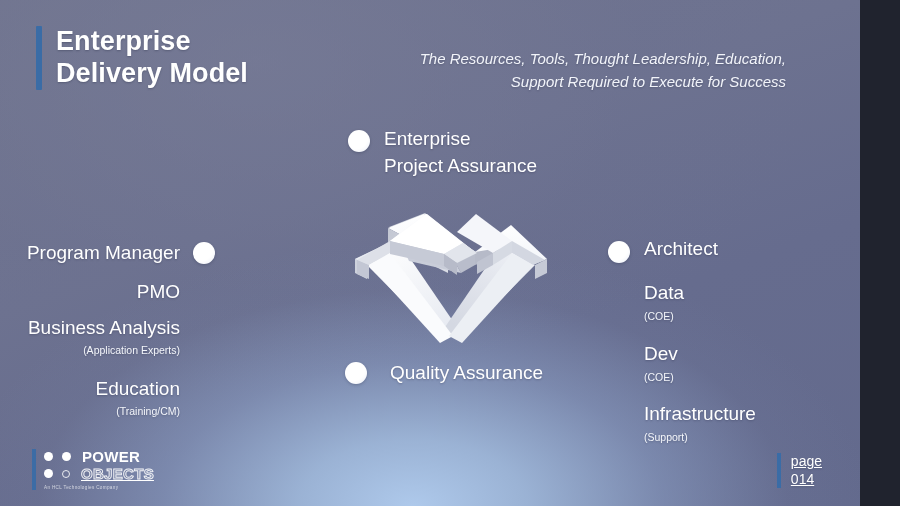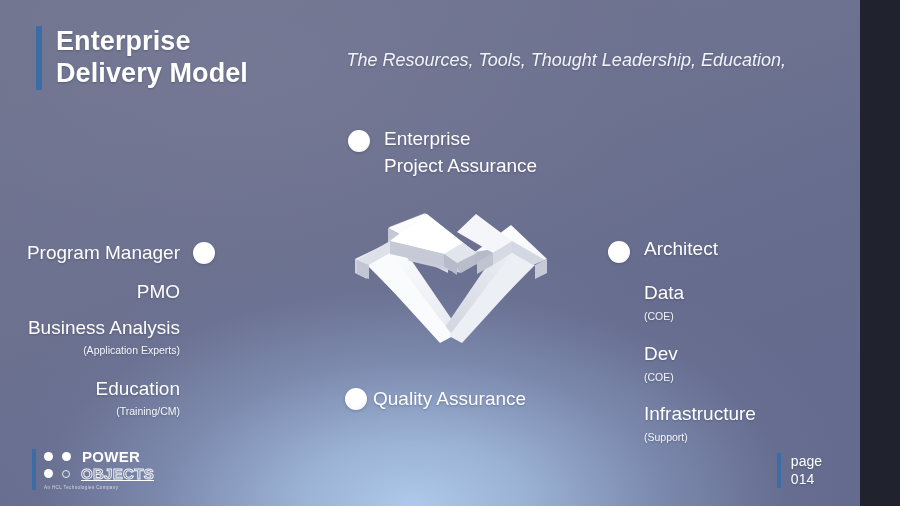--- a/index.html
+++ b/index.html
@@ -52,21 +52,21 @@
     color: #ffffff;
     text-shadow: 0 1px 2px rgba(40,45,70,0.35);
   }
 
   #subtitle {
     position: absolute;
     right: 74px;
     top: 47px;
     text-align: right;
     font-style: italic;
-    font-size: 18px;
+    font-size: 15px;
     line-height: 1.55;
     color: #f2f4fa;
     text-shadow: 0 1px 2px rgba(40,45,70,0.30);
   }
   #subtitle div { white-space: nowrap; }
 
   
   .bullet-dot {
     width: 22px;
     height: 22px;
@@ -99,24 +99,24 @@
     display: flex;
     align-items: flex-start;
     gap: 14px;
   }
   #group-epd .bullet-dot { margin-top: 4px; }
 
   
   #group-qa {
     position: absolute;
     left: 345px;
-    top: 386px;
+    top: 360px;
     display: flex;
     align-items: center;
-    gap: 6px;
+    gap: 23px;
   }
 
   
   #group-left {
     position: absolute;
     right: 645px;
     top: 240px;
     width: 260px;
     text-align: right;
   }
@@ -216,37 +216,39 @@
     background: #3a6ca6;
     margin-right: 10px;
   }
   #page-marker .page-text {
     display: flex;
     flex-direction: column;
     font-size: 14px;
     line-height: 1.25;
     color: #ffffff;
     text-shadow: 0 1px 2px rgba(40,45,70,0.30);
+    text-decoration: underline;
   }
 </style>
 </head>
 <body>
 
 <div id="slide">
 
   <div id="title-block">
     <div class="title-accent-bar"></div>
     <div class="title-lines">
       <div class="title-line">Enterprise</div>
       <div class="title-line">Delivery Model</div>
     </div>
   </div>
 
   <div id="subtitle">
     <div>The Resources, Tools, Thought Leadership, Education,</div>
+    <div>Support Required to Execute for Success</div>
   </div>
 
   <div id="group-epd">
     <span class="bullet-dot"></span>
     <div>
       <div class="role-main">Enterprise</div>
       <div class="role-main">Project Assurance</div>
     </div>
   </div>
 

